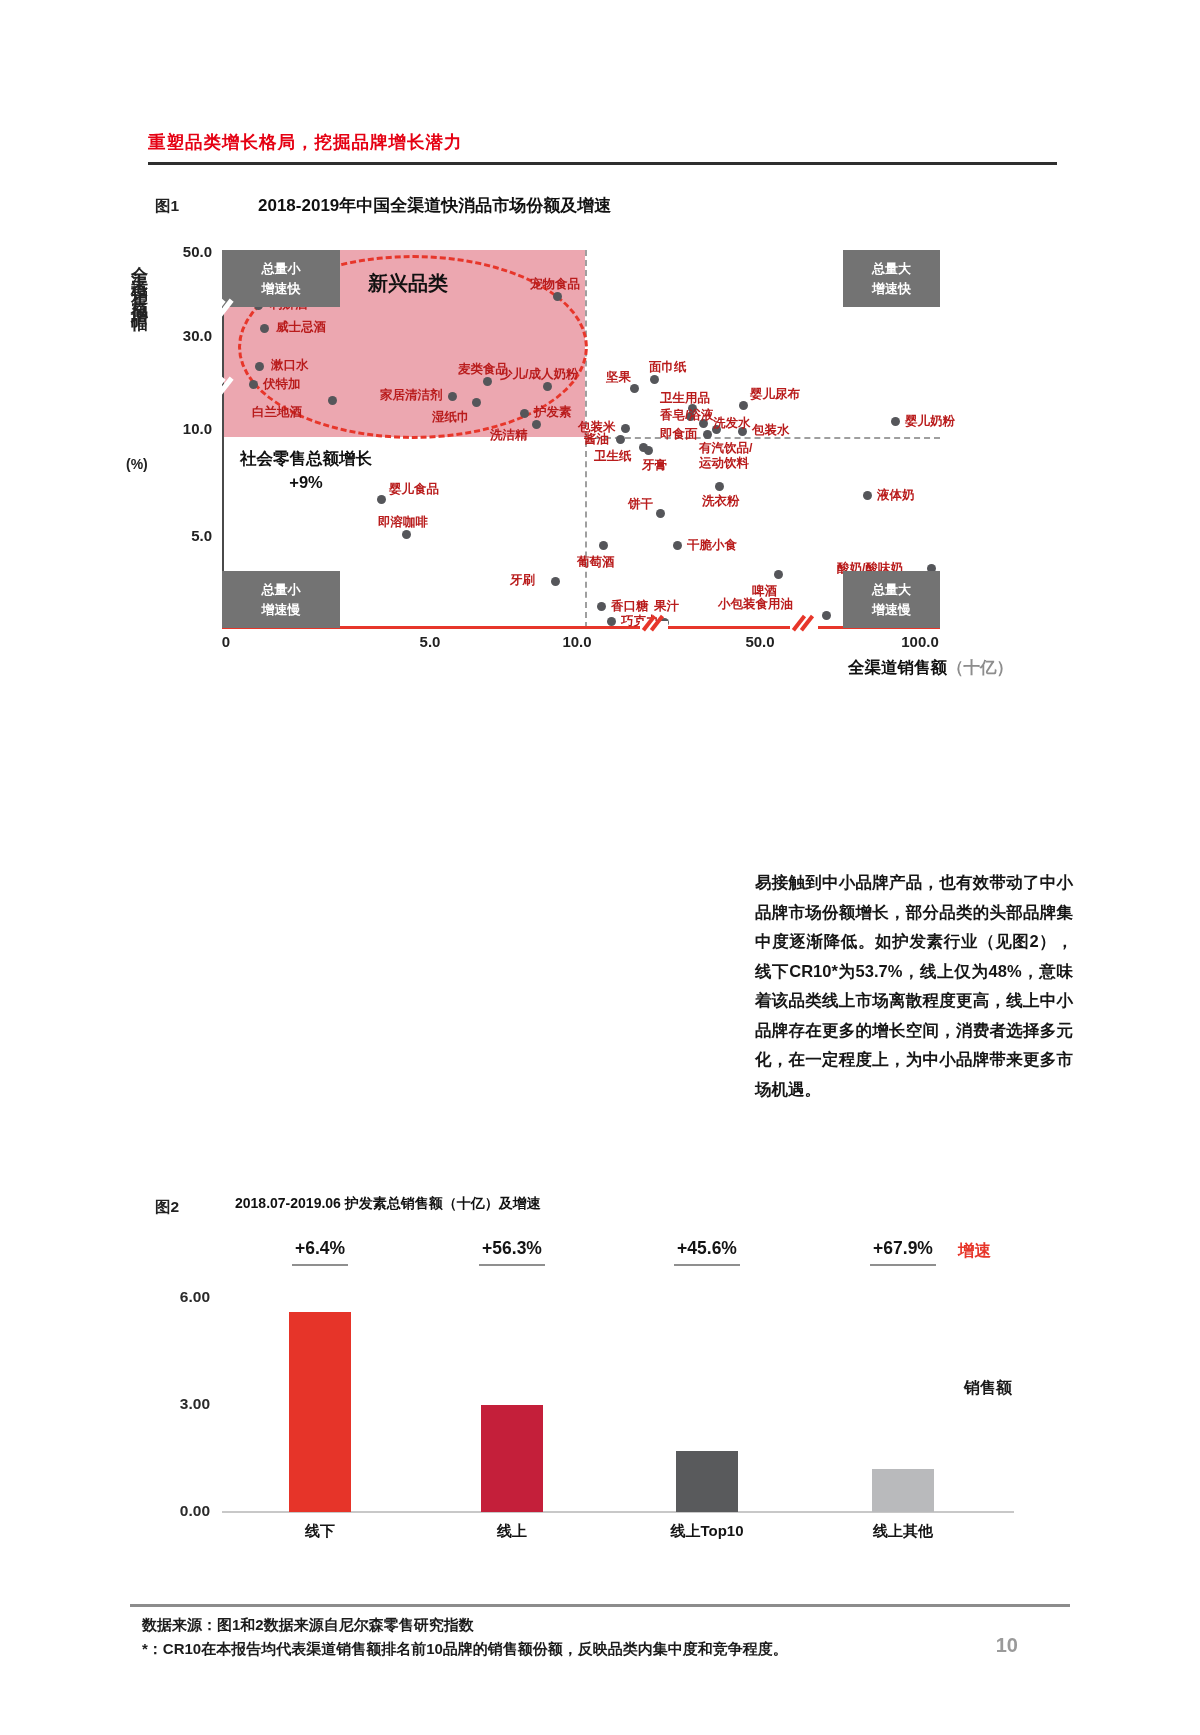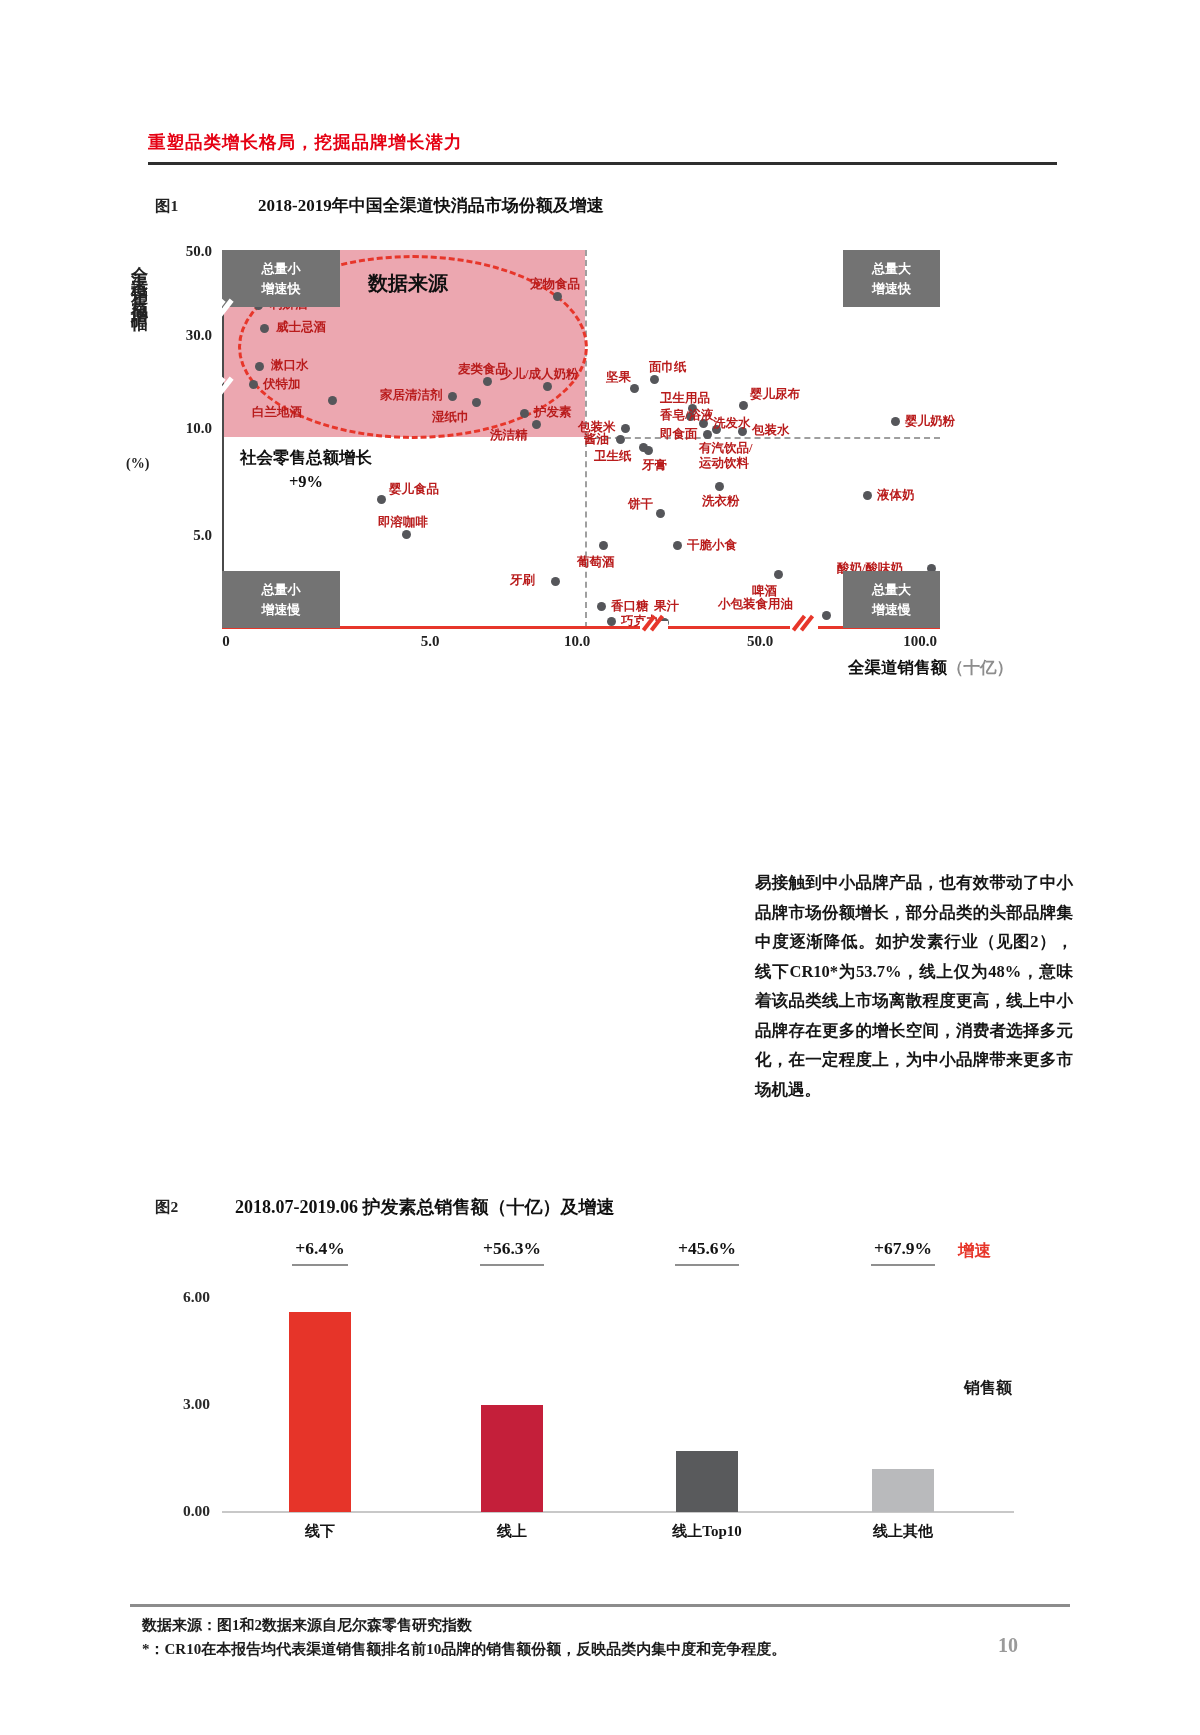--- a/index.html
+++ b/index.html
@@ -1,18 +1,18 @@
 <!DOCTYPE html>
 <html><head>
 <meta charset="utf-8">
 <style>
   html,body{margin:0;padding:0;background:#fff;}
   *{box-sizing:border-box;}
   .page{position:relative;width:1200px;height:1735px;background:#ffffff;overflow:hidden;
-        font-family:Liberation Serif, serif;color:#111;}
+        font-family:Liberation Sans, sans-serif;color:#111;}
 
   
   .hdr-title{position:absolute;left:148px;top:130px;font-size:17.5px;font-weight:800;color:#e50113;letter-spacing:1px;}
   .hdr-rule{position:absolute;left:148px;top:162px;width:909px;height:3px;background:#2f2f2f;}
 
   
   .fig-tag{position:absolute;font-size:15.5px;font-weight:700;color:#222;}
   .fig-title{position:absolute;font-size:17px;font-weight:700;color:#111;}
 
   
@@ -79,21 +79,21 @@
   <div class="fig-title" style="left:258px;top:194px;">2018-2019年中国全渠道快消品市场份额及增速</div>
 
   <div class="f1-ylab">全渠道销售额增幅</div>
   <div class="f1-ylab-unit">(%)</div>
 
   <div id="fig1-plot">
     <div class="pink"></div>
     <div class="vdash"></div>
     <div class="hdash"></div>
     <div class="ellipse"></div>
-    <div class="emerging">数据来源</div>
+    <div class="emerging">新兴品类</div>
     <div class="axisL"></div>
     <div class="baseline"></div>
 
     <div class="q-badge q-tl">总量小
 增速快</div>
     <div class="q-badge q-tr">总量大
 增速快</div>
     <div class="q-badge q-bl">总量小
 增速慢</div>
     <div class="q-badge q-br">总量大
@@ -203,21 +203,21 @@
       <div class="pt-label" style="left: 496px; top: 347px;">小包装食用油</div>
     </div>
 
   <div class="f1-xtitle">
     <span>全渠道销售额</span><span class="unit">（十亿）</span>
   </div>
 
   <div class="col col2">易接触到中小品牌产品，也有效带动了中小品牌市场份额增长，部分品类的头部品牌集中度逐渐降低。如护发素行业（见图2），线下CR10*为53.7%，线上仅为48%，意味着该品类线上市场离散程度更高，线上中小品牌存在更多的增长空间，消费者选择多元化，在一定程度上，为中小品牌带来更多市场机遇。</div>
 
   <div class="fig-tag" style="left:155px;top:1197px;">图2</div>
-  <div class="fig-title" style="left:235px;top:1195px;font-size:18px;text-align:right;">2018.07-2019.06 护发素总销售额（十亿）及增速</div>
+  <div class="fig-title" style="left:235px;top:1195px;font-size:14px;text-align:right;">2018.07-2019.06 护发素总销售额（十亿）及增速</div>
   <div class="f2-growth-lab">增速</div>
   <div class="f2-sales-lab">销售额</div>
   <div class="f2-baseline"></div>
 
   <div class="ft-rule"></div>
   <div class="ft-line" style="top:1616px;">数据来源：图1和2数据来源自尼尔森零售研究指数</div>
   <div class="ft-line" style="top:1640px;">*：CR10在本报告均代表渠道销售额排名前10品牌的销售额份额，反映品类内集中度和竞争程度。</div>
   <div class="pageno">10</div>
 
 <div class="f1-ytick" style="top: 243px;">50.0</div>

